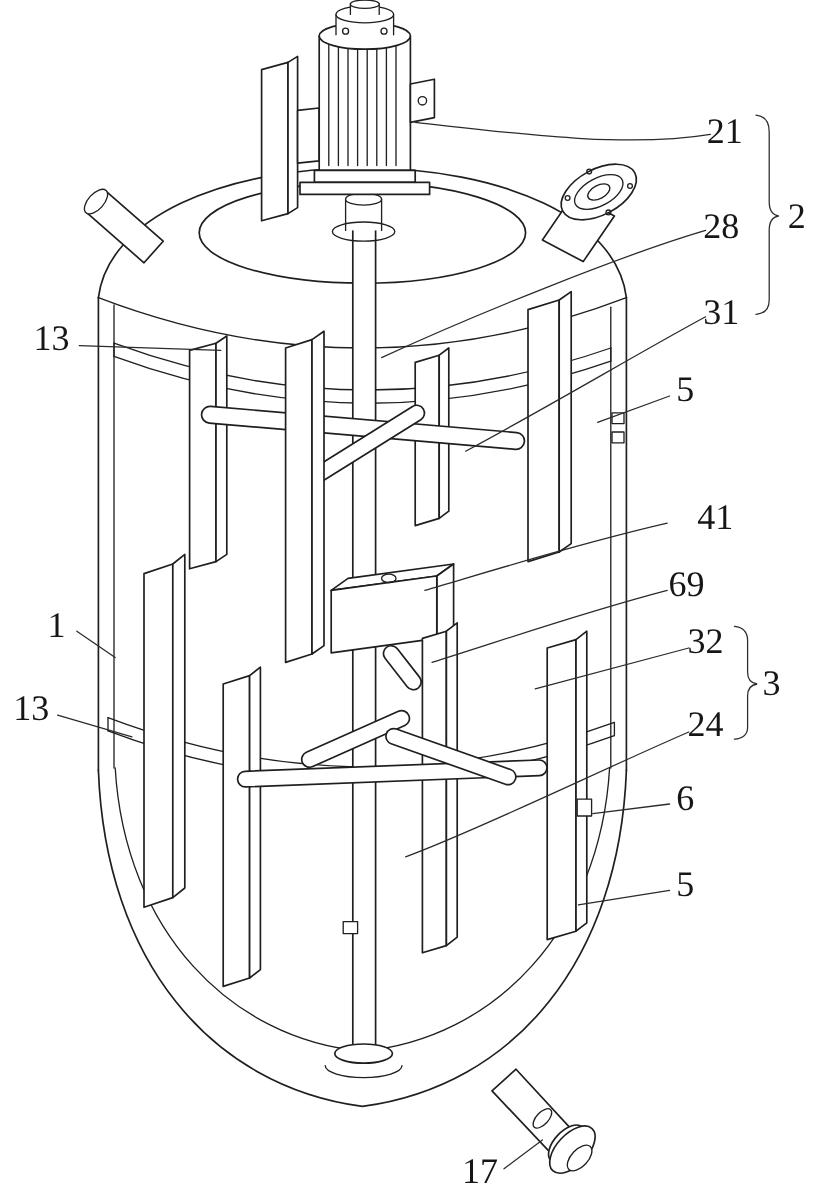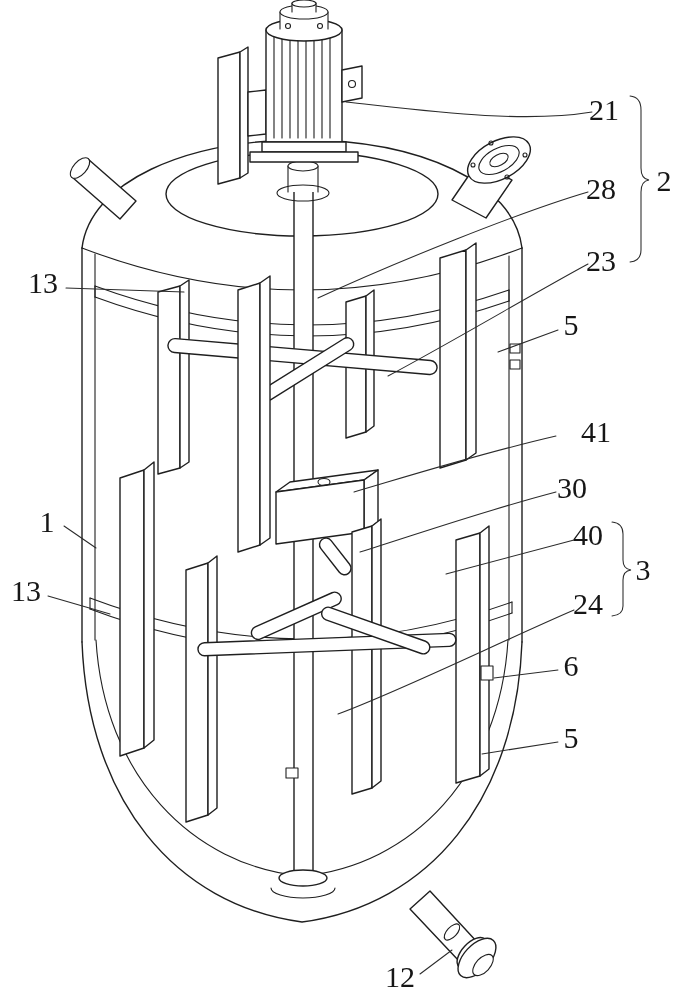--- a/index.html
+++ b/index.html
@@ -201,28 +201,28 @@
     <g>
       <path class="leader" d="M630 96 Q641 97 641 110 L641 168 Q641 179 649 180 Q641 181 641 192 L641 250 Q641 261 630 262"></path>
     </g>
     <g>
       <path class="leader" d="M612 522 Q623 523 623 534 L623 560 Q623 569 631 570 Q623 571 623 580 L623 606 Q623 615 612 616"></path>
     </g>
   </svg>
 
   <div class="lbl" style="left:604px; top:110px">21</div>
   <div class="lbl" style="left:601px; top:189px">28</div>
-  <div class="lbl" style="left:601px; top:261px">23</div>
+  <div class="lbl" style="left:601px; top:261px">31</div>
   <div class="lbl" style="left:664px; top:181px">2</div>
   <div class="lbl" style="left:571px; top:325px">5</div>
   <div class="lbl" style="left:596px; top:432px">41</div>
-  <div class="lbl" style="left:572px; top:488px">30</div>
-  <div class="lbl" style="left:588px; top:535px">40</div>
+  <div class="lbl" style="left:572px; top:488px">69</div>
+  <div class="lbl" style="left:588px; top:535px">32</div>
   <div class="lbl" style="left:643px; top:570px">3</div>
   <div class="lbl" style="left:588px; top:604px">24</div>
   <div class="lbl" style="left:571px; top:666px">6</div>
   <div class="lbl" style="left:571px; top:738px">5</div>
   <div class="lbl" style="left:47px;  top:522px">1</div>
   <div class="lbl" style="left:43px;  top:283px">13</div>
   <div class="lbl" style="left:26px;  top:591px">13</div>
-  <div class="lbl" style="left:400px; top:977px">12</div>
+  <div class="lbl" style="left:400px; top:977px">17</div>
 
 </div>
 
 </body></html>

